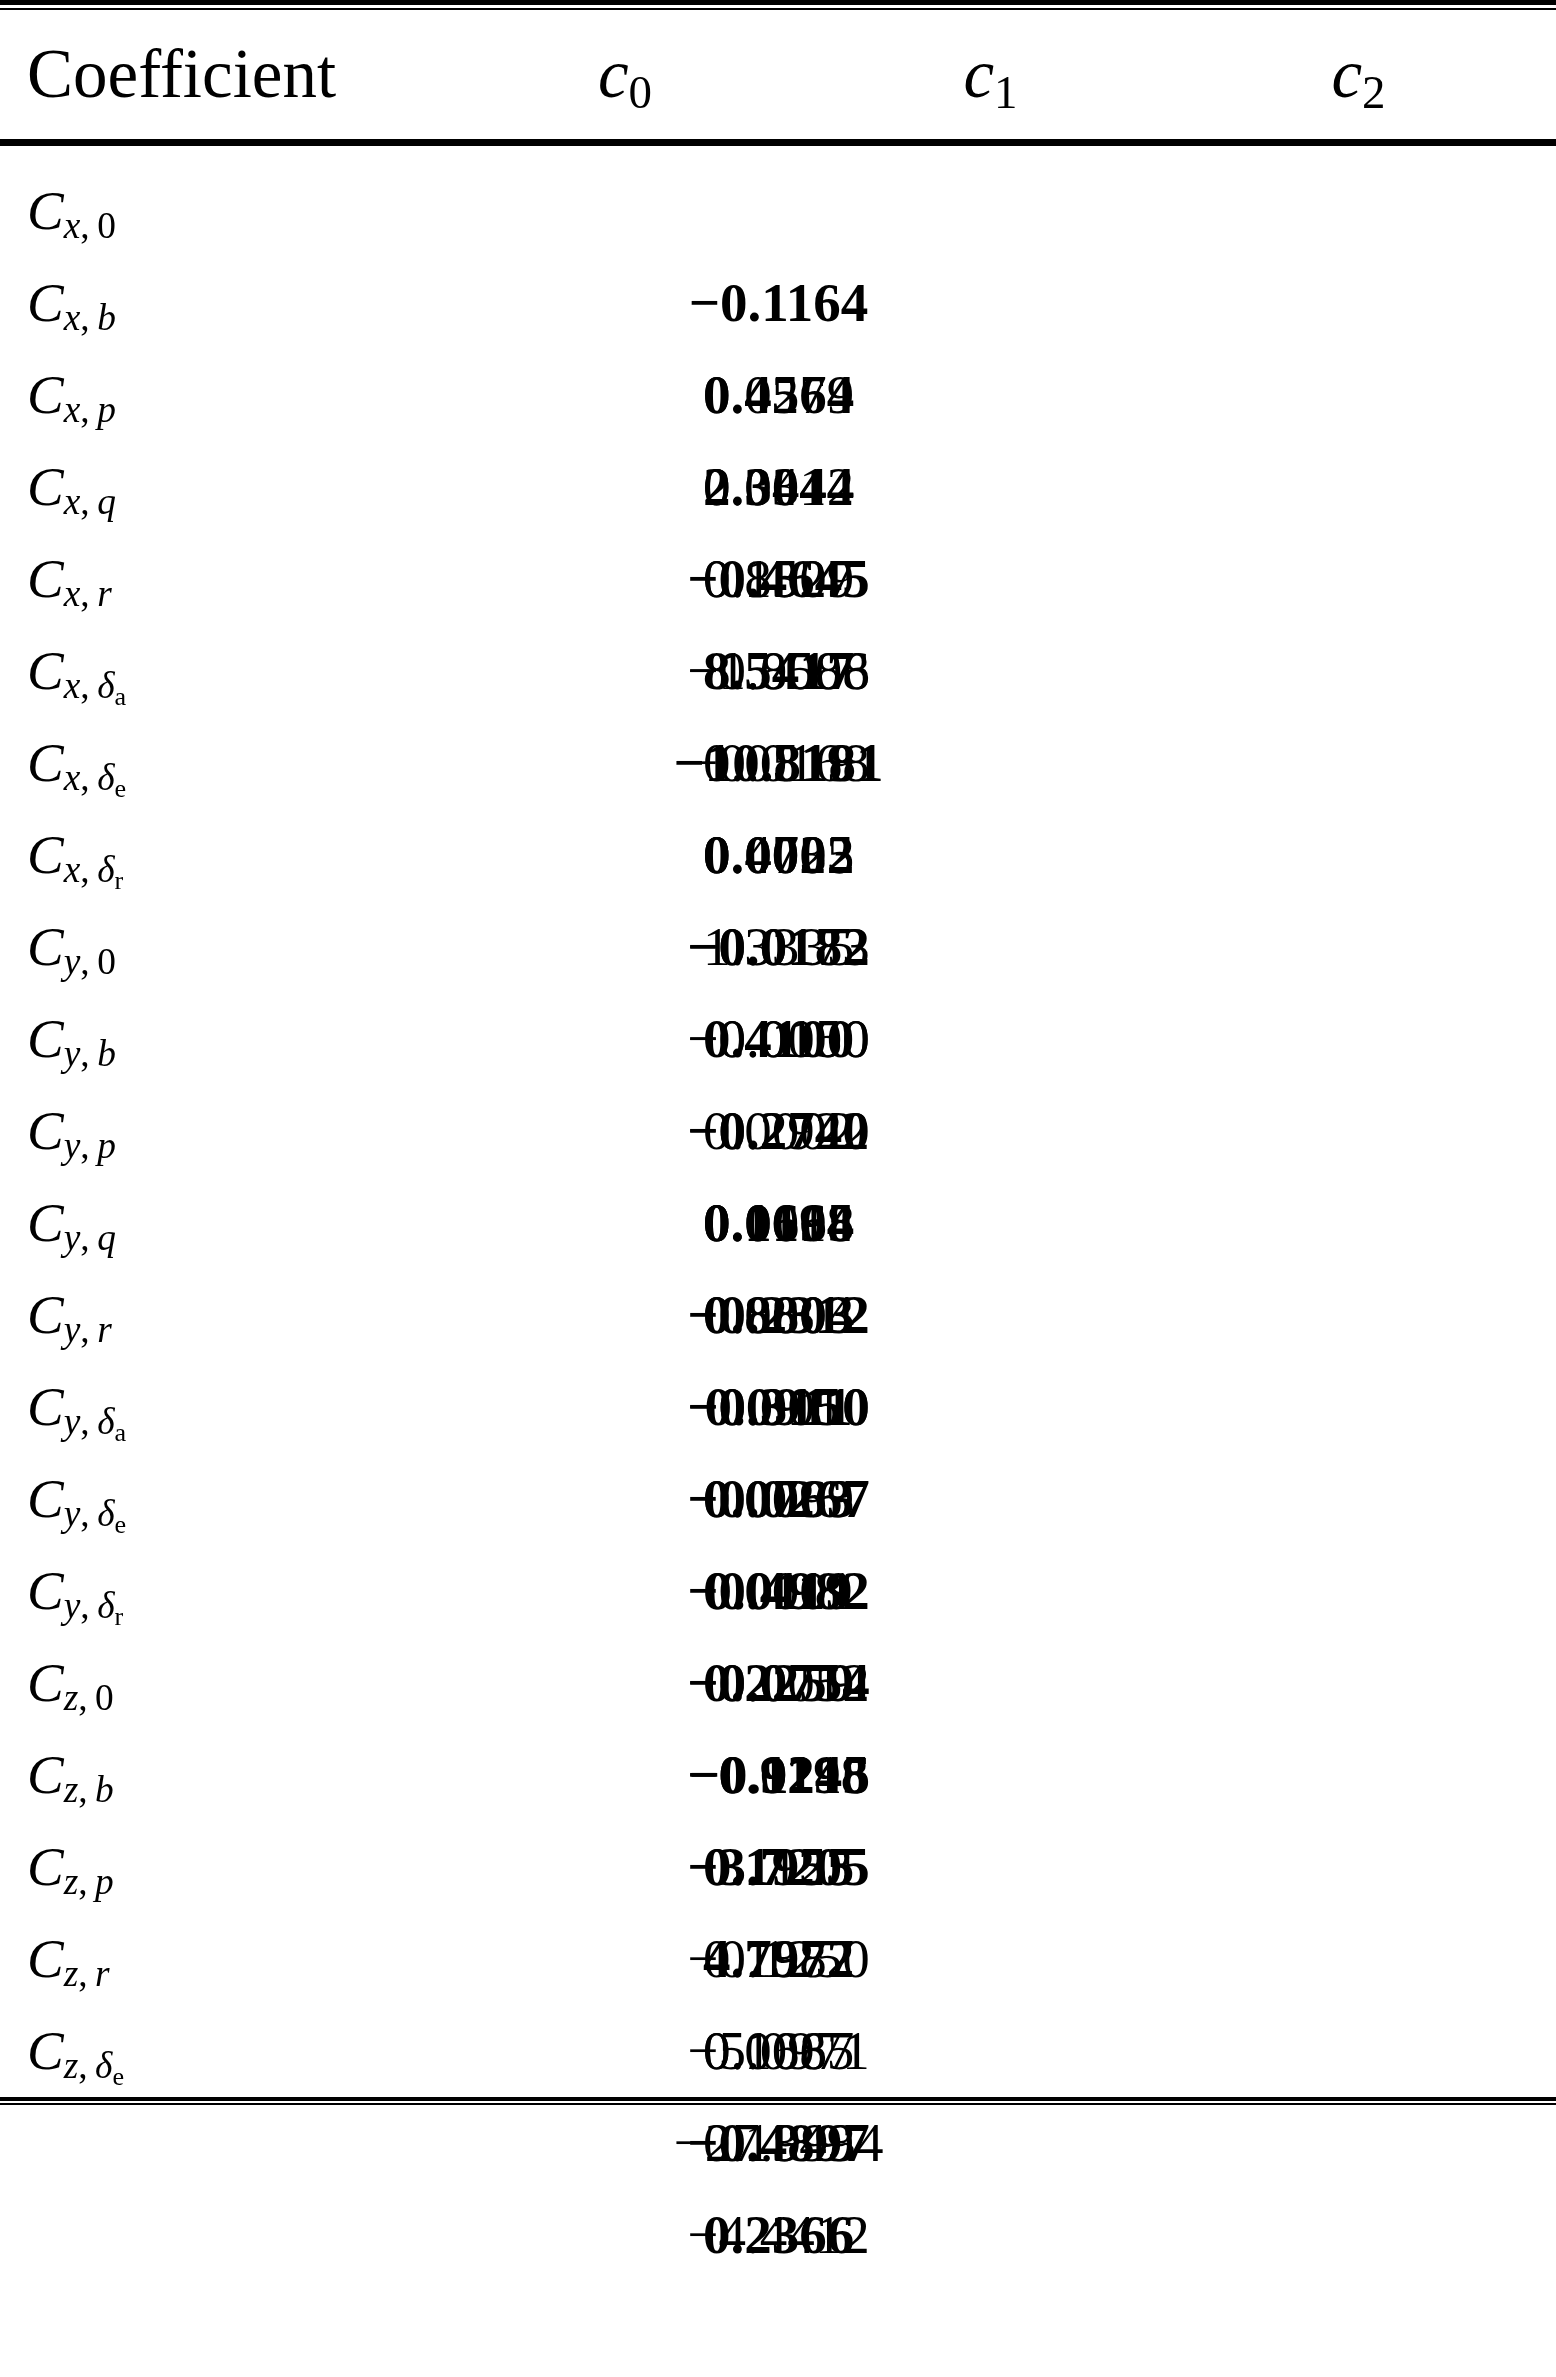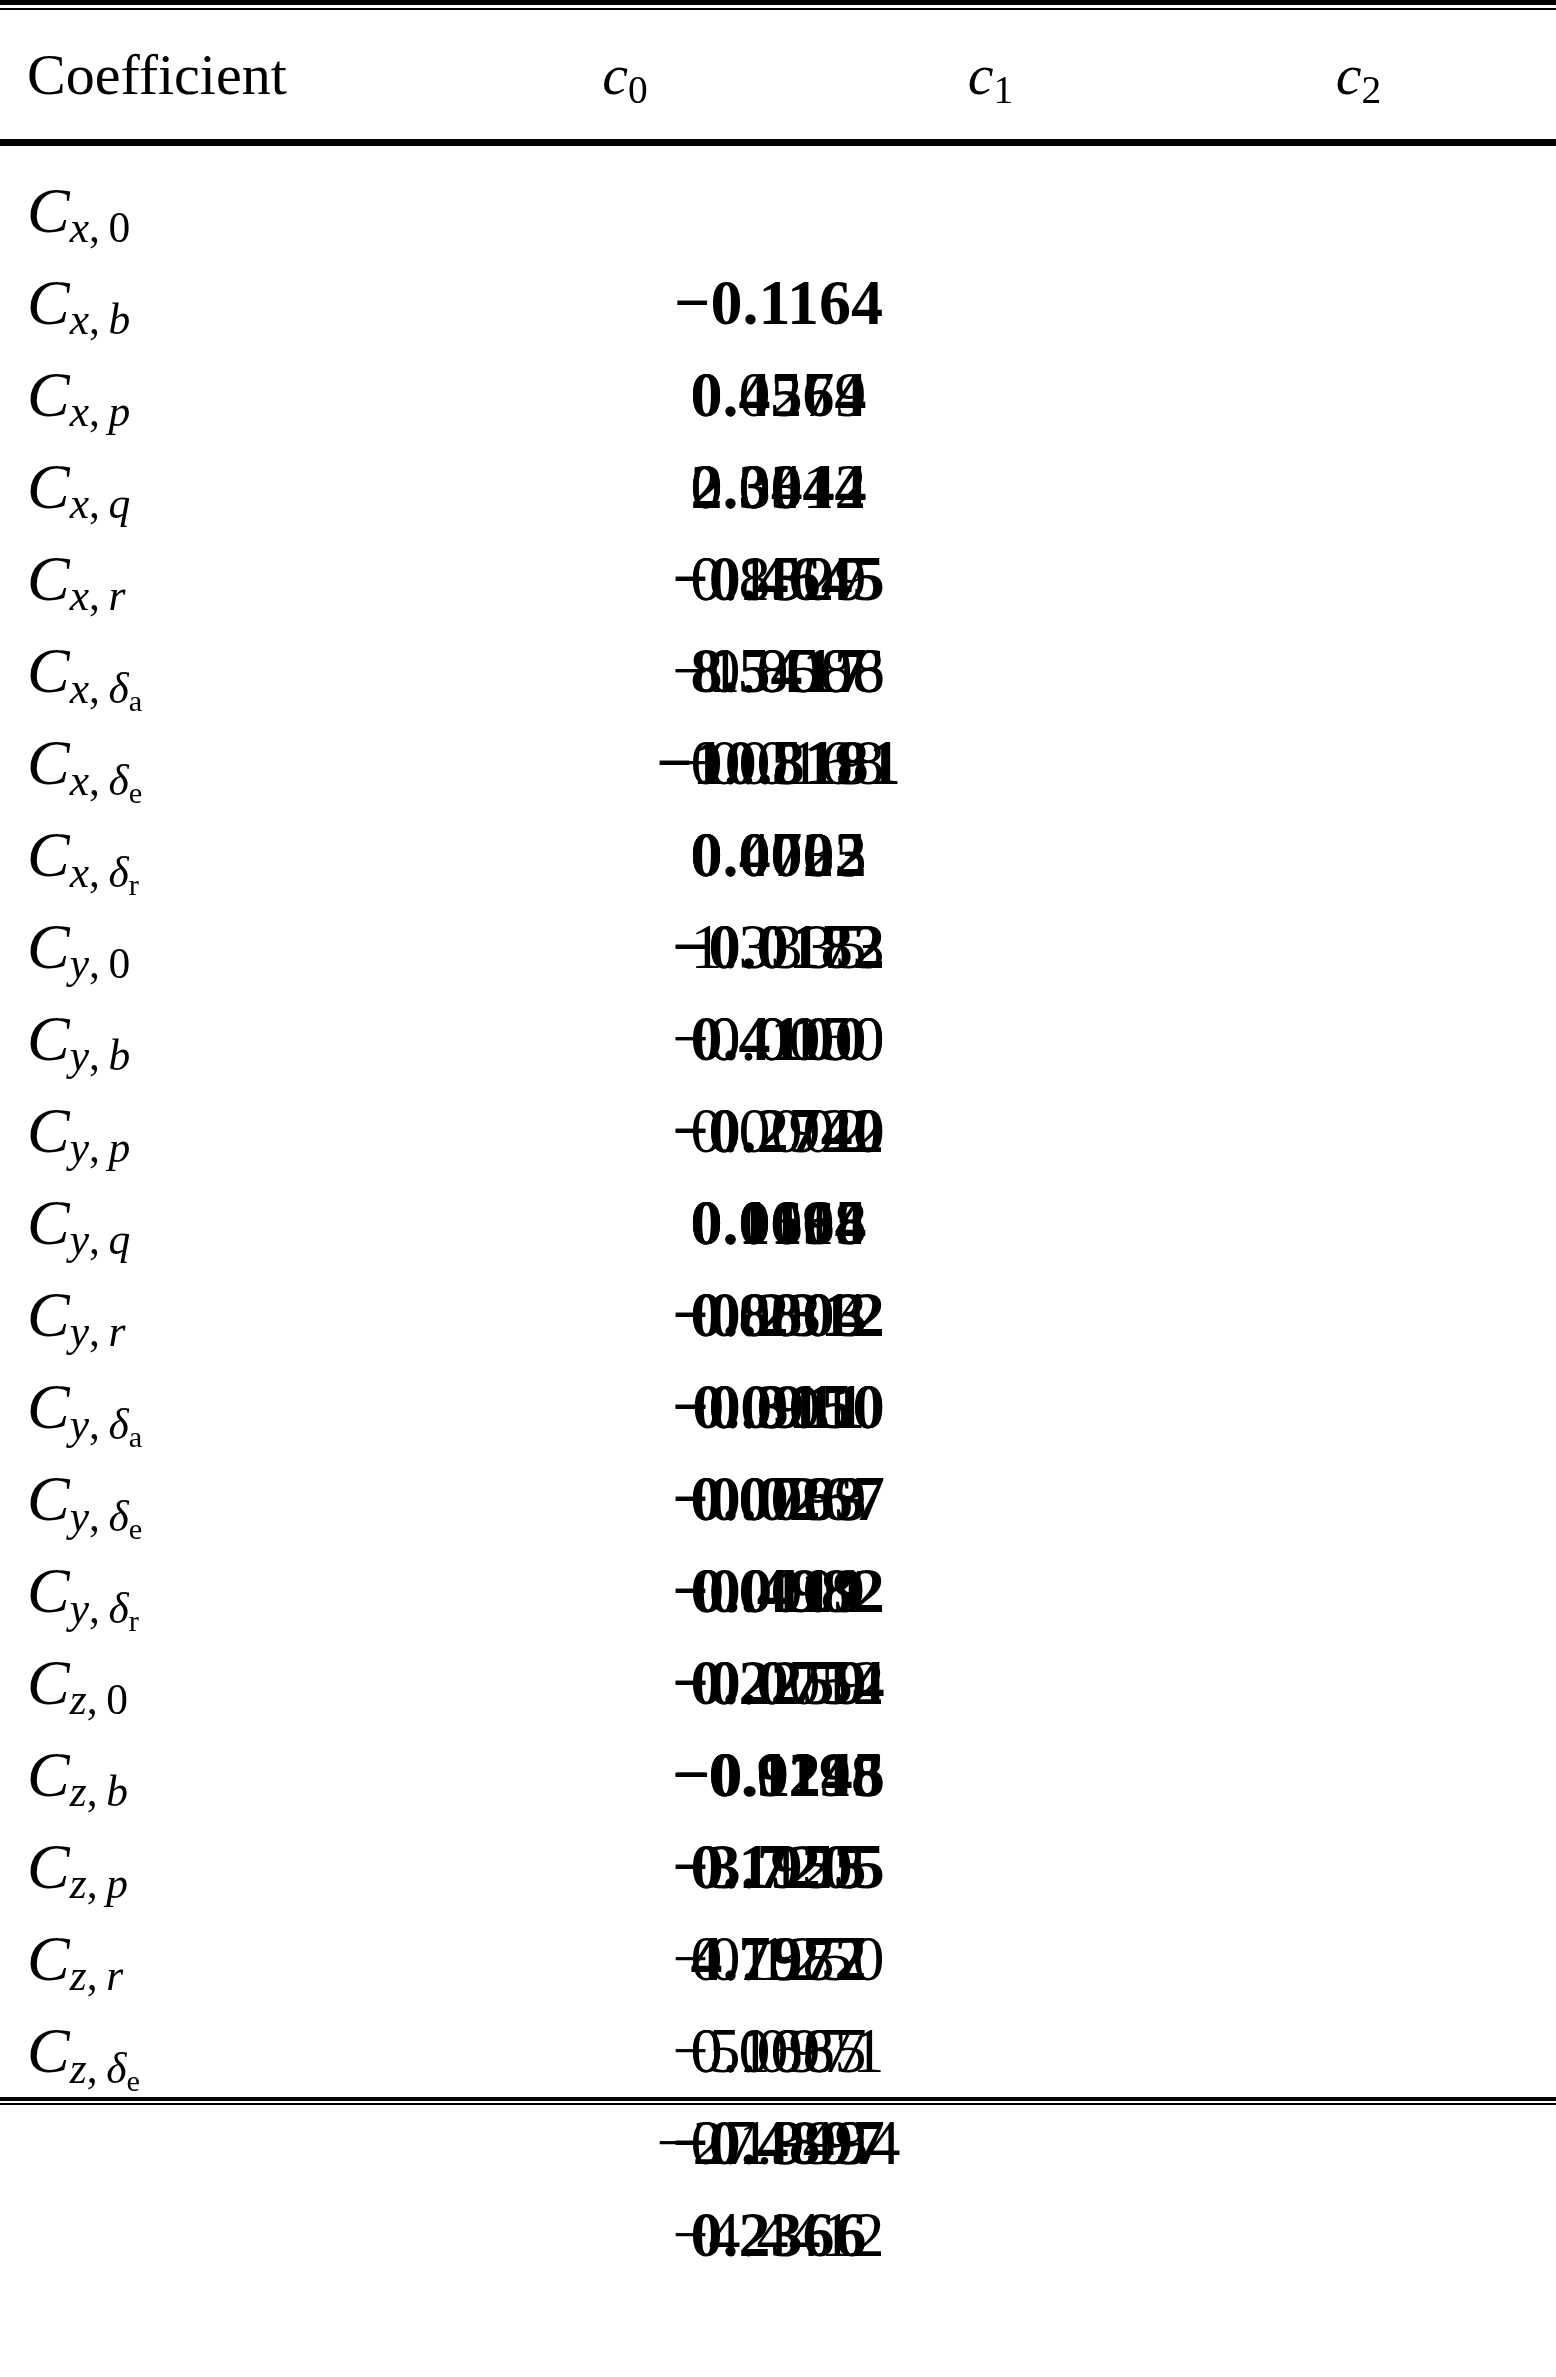--- a/index.html
+++ b/index.html
@@ -18,28 +18,28 @@
   .rule-head-sep  { height: 6.8px; }
   .rule-bot-thick { height: 3.8px; }
   .rule-bot-thin  { height: 2.3px; margin-top: 1.5px; }
 
   .grid {
     display: grid;
     grid-template-columns: 429px 392px 339px 1fr;
   }
   .header-row {
     height: 129px;
-    font-size: 58px;
+    font-size: 69px;
     line-height: 129px;
     white-space: nowrap;
   }
   .table-body { padding-top: 19.6px; }
   .row {
     height: 92px;
-    font-size: 64px;
+    font-size: 55px;
     line-height: 92px;
     white-space: nowrap;
   }
   .row.bold .val-cell { font-weight: bold; }
   .cell { overflow: visible; }
   .label-cell { padding-left: 27px; text-align: left; }
   .val-cell { text-align: center; }
   i { font-style: italic; }
   .sub {
     font-size: 68%;

